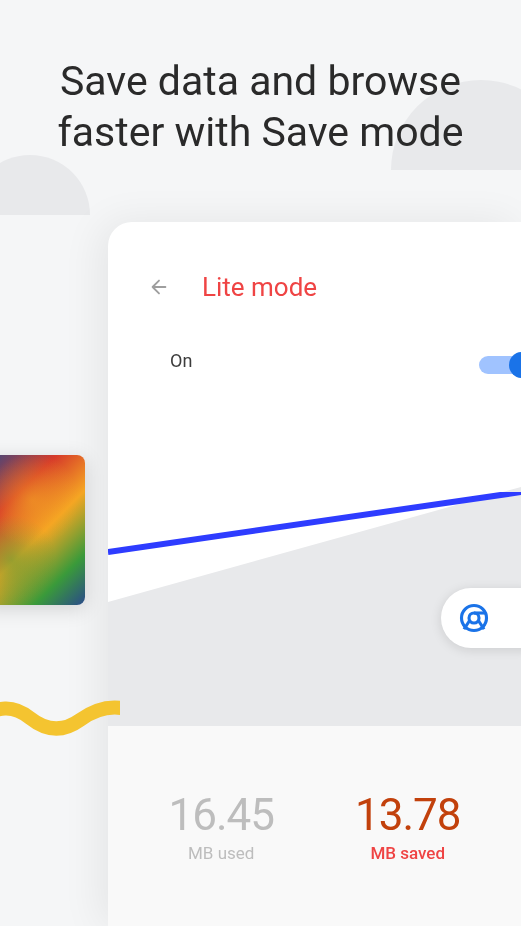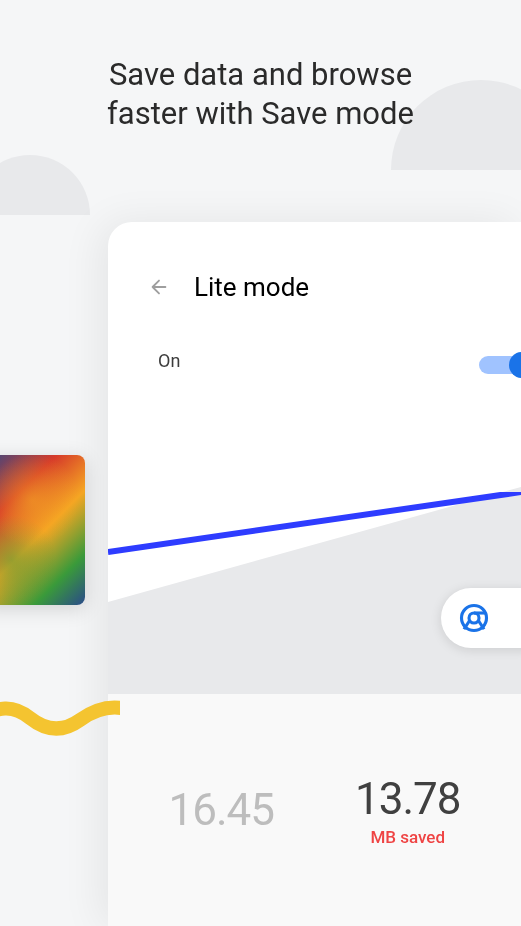--- a/index.html
+++ b/index.html
@@ -32,21 +32,21 @@
       border-radius: 90px 90px 0 0;
     }
     
     
     .heading {
       position: absolute;
       top: 56px;
       left: 0;
       right: 0;
       text-align: center;
-      font-size: 31px;
+      font-size: 41px;
       font-weight: 400;
       color: #2a2a2a;
       line-height: 1.25;
       padding: 0 30px;
     }
     
     
     .card {
       position: absolute;
       top: 222px;
@@ -66,30 +66,31 @@
     
     .back-arrow {
       color: #9e9e9e;
       cursor: pointer;
       display: flex;
       align-items: center;
     }
     
     .card-title {
       font-size: 26px;
-      color: #000000;
-      margin-left: 24px;
+      color: #ef4444;
+      margin-left: 32px;
       font-weight: 400;
     }
     
     .toggle-row {
       display: flex;
       align-items: center;
       justify-content: space-between;
       padding: 48px 0 0 50px;
+      margin-left: 12px;
     }
     
     .toggle-label {
       font-size: 18px;
       color: #3c3c3c;
     }
     
     .switch {
       position: relative;
       width: 50px;
@@ -153,21 +154,21 @@
       box-shadow: 0 2px 12px rgba(0,0,0,0.12);
       z-index: 3;
     }
     
     
     .stats {
       position: absolute;
       bottom: 0;
       left: 0;
       right: 0;
-      height: 232px;
+      height: 200px;
       background: #f9f9f9;
       display: flex;
       align-items: center;
       justify-content: space-around;
       padding: 0 20px;
       z-index: 2;
     }
     .stat {
       text-align: center;
     }
@@ -175,21 +176,21 @@
       font-size: 44px;
       font-weight: 400;
       letter-spacing: -1px;
     }
     .stat-label {
       font-size: 17px;
       margin-top: 2px;
     }
     .stat-used .stat-value { color: #bdbdbd; }
     .stat-used .stat-label { color: #bdbdbd; }
-    .stat-saved .stat-value { color: #404040; }
+    .stat-saved .stat-value { color: #c2410c; }
     .stat-saved .stat-label { color: #ef4444; font-weight: 500; }
     
     
     .decor-image {
       position: absolute;
       top: 455px;
       left: -20px;
       width: 105px;
       height: 150px;
       border-radius: 8px;
@@ -261,19 +262,20 @@
       <circle cx="12" cy="12" r="4" fill="none" stroke="#1a73e8" stroke-width="2.5"></circle>
       <line x1="12" y1="8" x2="21" y2="8" stroke="#1a73e8" stroke-width="2.5"></line>
       <line x1="8.5" y1="14" x2="4" y2="21" stroke="#1a73e8" stroke-width="2.5"></line>
       <line x1="15.5" y1="14" x2="20" y2="21" stroke="#1a73e8" stroke-width="2.5"></line>
     </svg>
   </div>
 
   <div class="stats">
     <div class="stat stat-used">
       <div class="stat-value">16.45</div>
+      <div class="stat-label">MB used</div>
     </div>
     <div class="stat stat-saved">
       <div class="stat-value">13.78</div>
       <div class="stat-label">MB saved</div>
     </div>
   </div>
 </div>
 
 </body></html>

